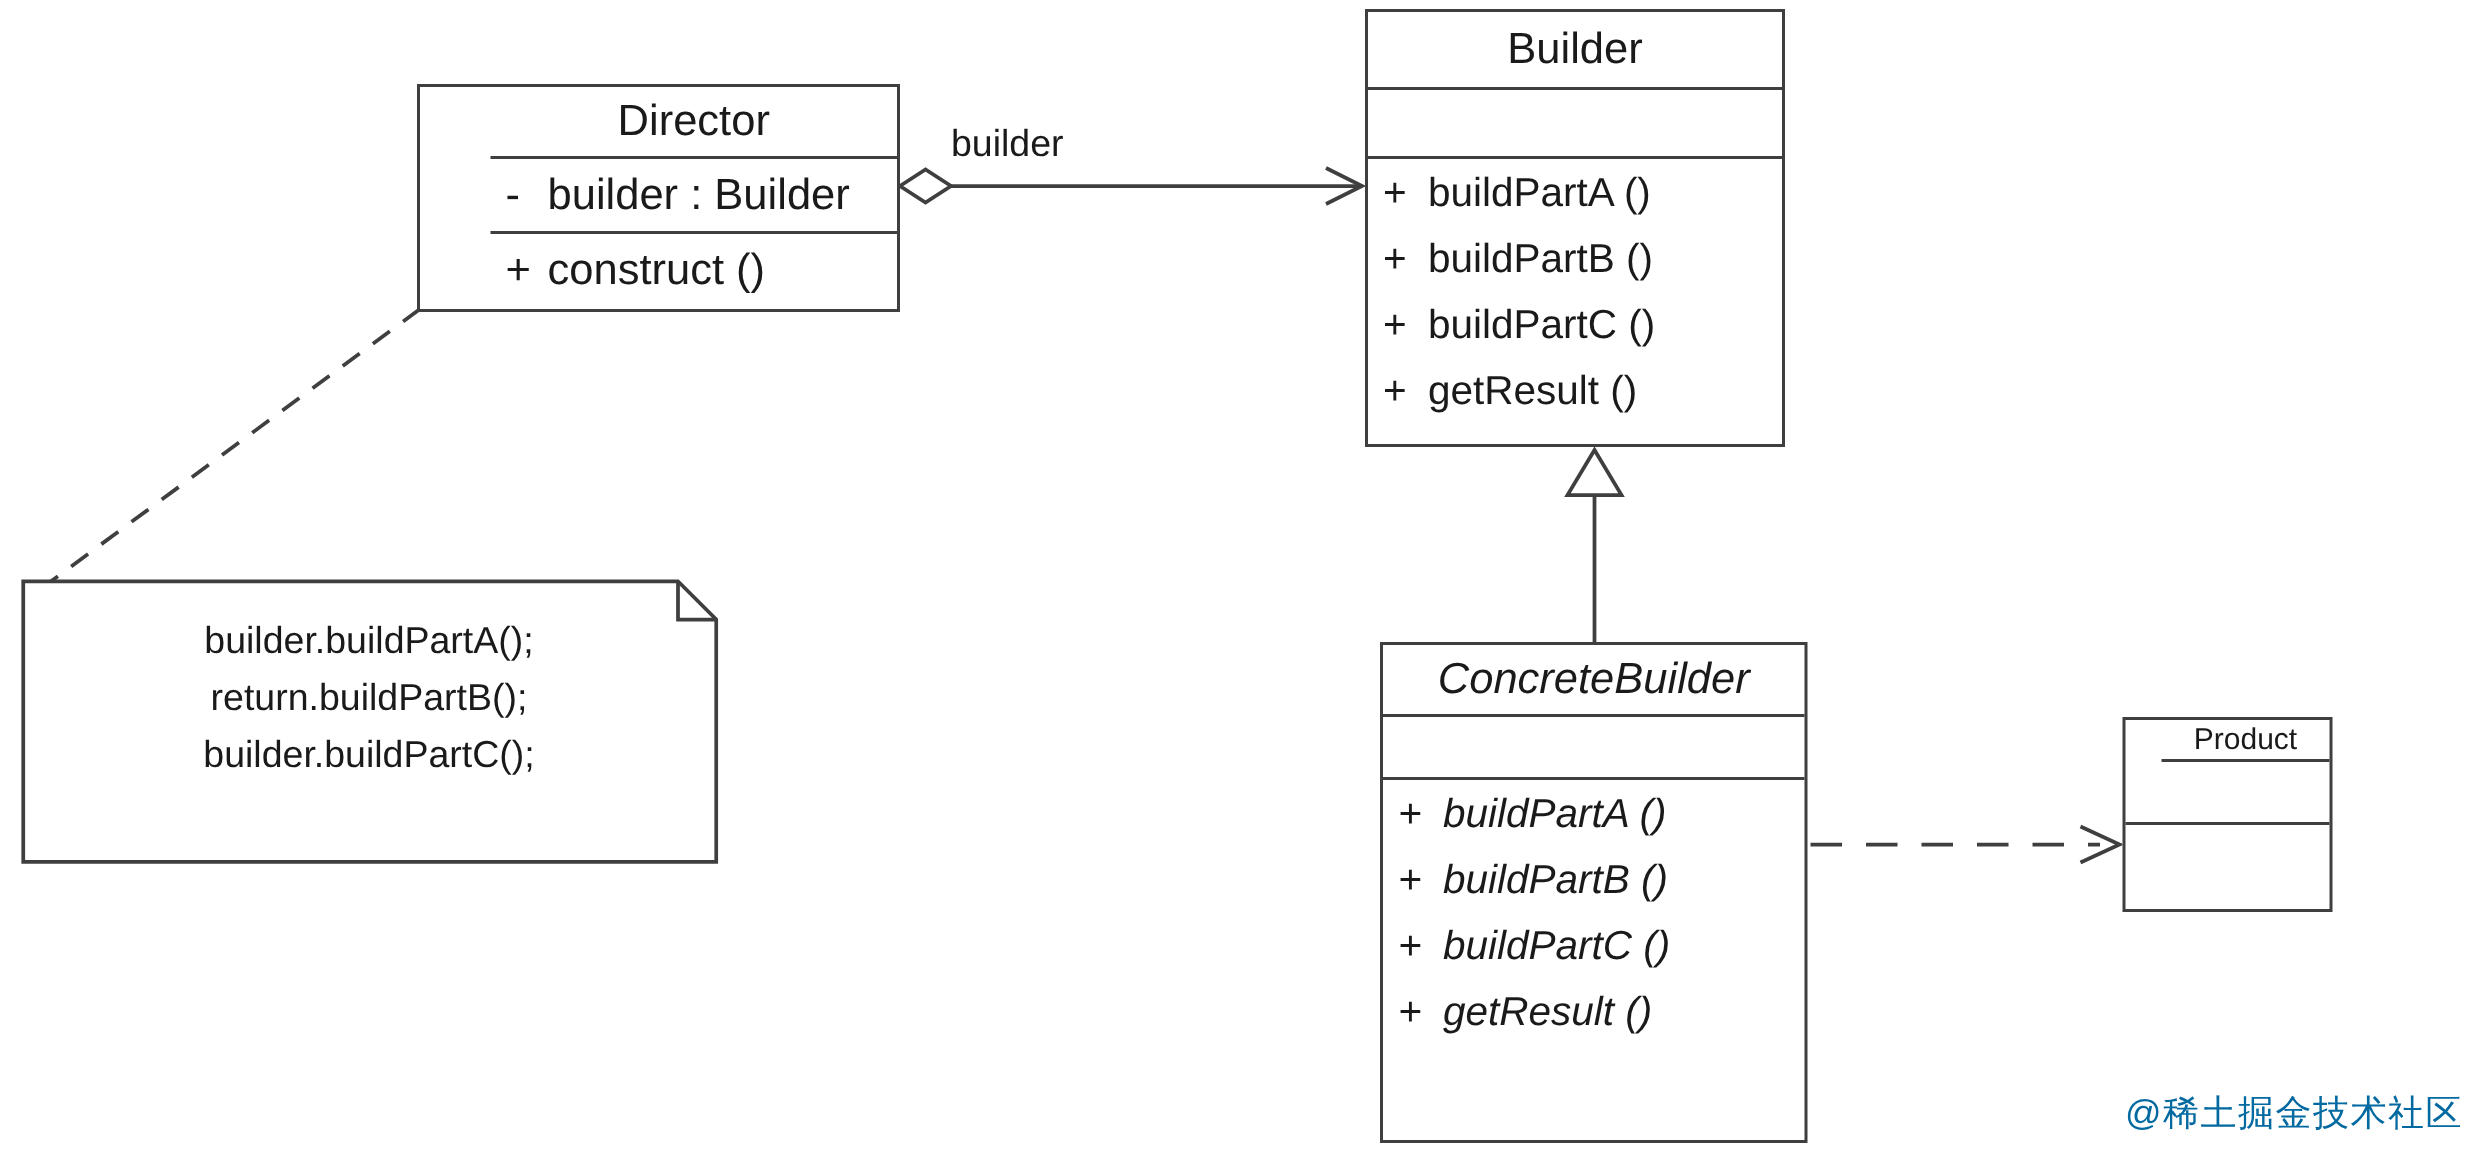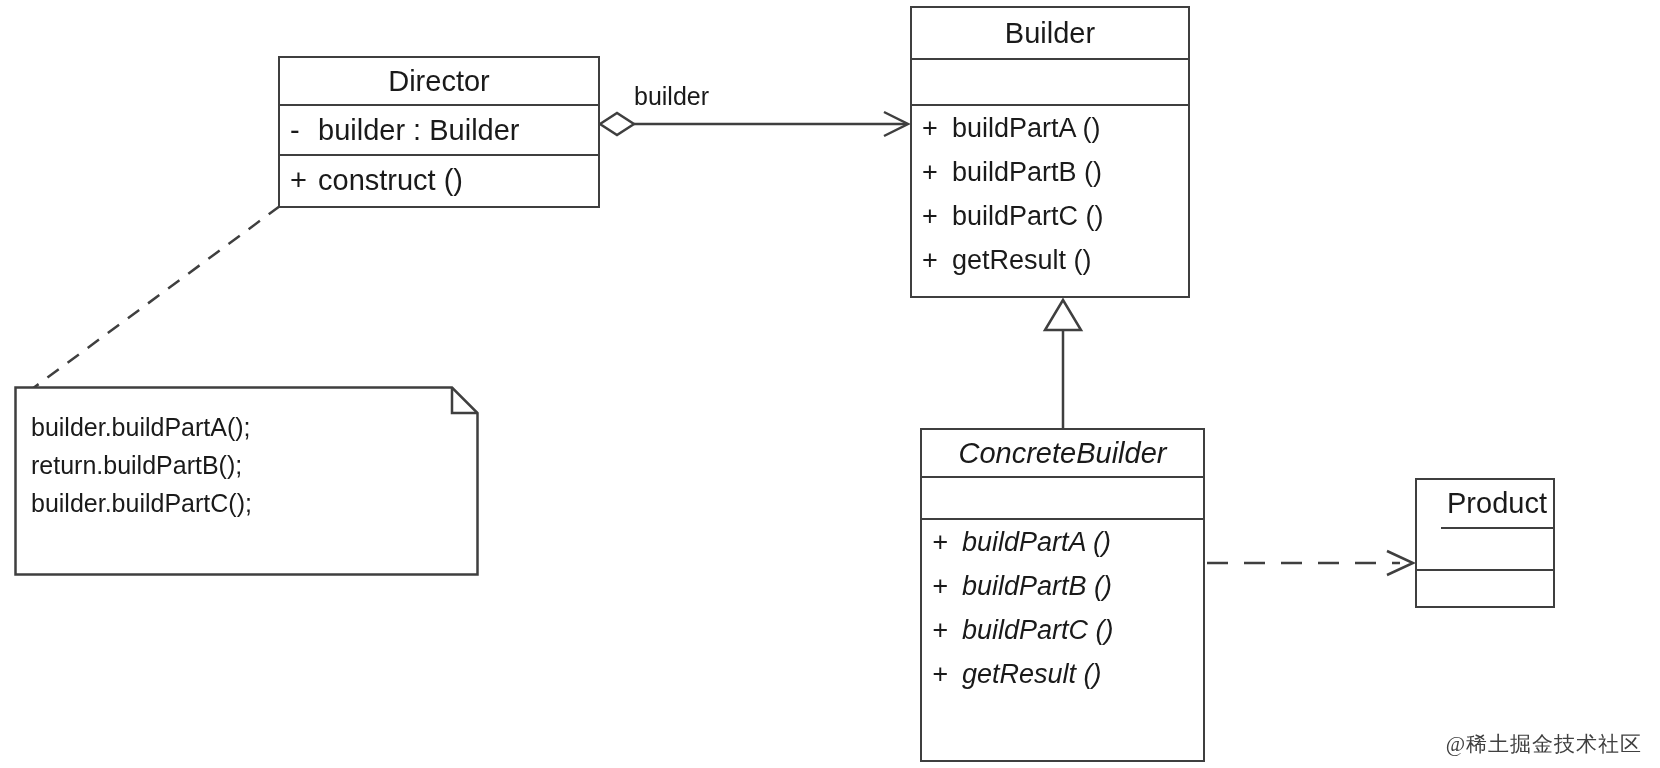--- a/index.html
+++ b/index.html
@@ -74,20 +74,21 @@
     display: inline-block;
     text-align: left;
   }
 
   
   #director {
     left: 278px;
     top: 56px;
     width: 322px;
     height: 152px;
+    padding-left: 47px;
   }
   #director .uml-name-row {
     height: 48px;
     font-size: 29px;
   }
   #director .uml-attr-row {
     height: 50px;
     font-size: 29px;
     padding-left: 10px;
   }
@@ -142,39 +143,40 @@
   #concrete-builder .vis { width: 30px; }
 
   
   #product {
     left: 1415px;
     top: 478px;
     width: 140px;
     height: 130px;
   }
   #product .uml-name-row {
-    height: 49px;
-    font-size: 29px;
+    height: 28px;
+    font-size: 20px;
     margin-left: 24px;
   }
   #product .uml-attr-row {
     height: 42px;
   }
   #product .uml-op-row {
     height: 40px;
   }
 
   
   #note {
     position: absolute;
     left: 14px;
     top: 386px;
     width: 465px;
     height: 190px;
     z-index: 3;
+    text-align: center;
   }
   #note .note-shape {
     position: absolute;
     left: 0; top: 0;
     width: 465px;
     height: 190px;
   }
   #note .note-text {
     position: absolute;
     left: 17px;
@@ -198,26 +200,26 @@
   #label-builder {
     left: 634px;
     top: 82px;
   }
 
   
   #watermark {
     position: absolute;
     right: 18px;
     bottom: 10px;
-    font-size: 21px;
-    color: #404040;
+    font-size: 24px;
+    color: #0369a1;
     letter-spacing: 1px;
     white-space: nowrap;
     z-index: 5;
-    font-family: Liberation Serif, serif;
+    font-family: Liberation Sans, sans-serif;
   }
 </style>
 </head>
 <body>
 
 <div id="canvas">
 
   <svg id="edges" viewBox="0 0 1660 768" xmlns="http://www.w3.org/2000/svg">
 
     <g>

